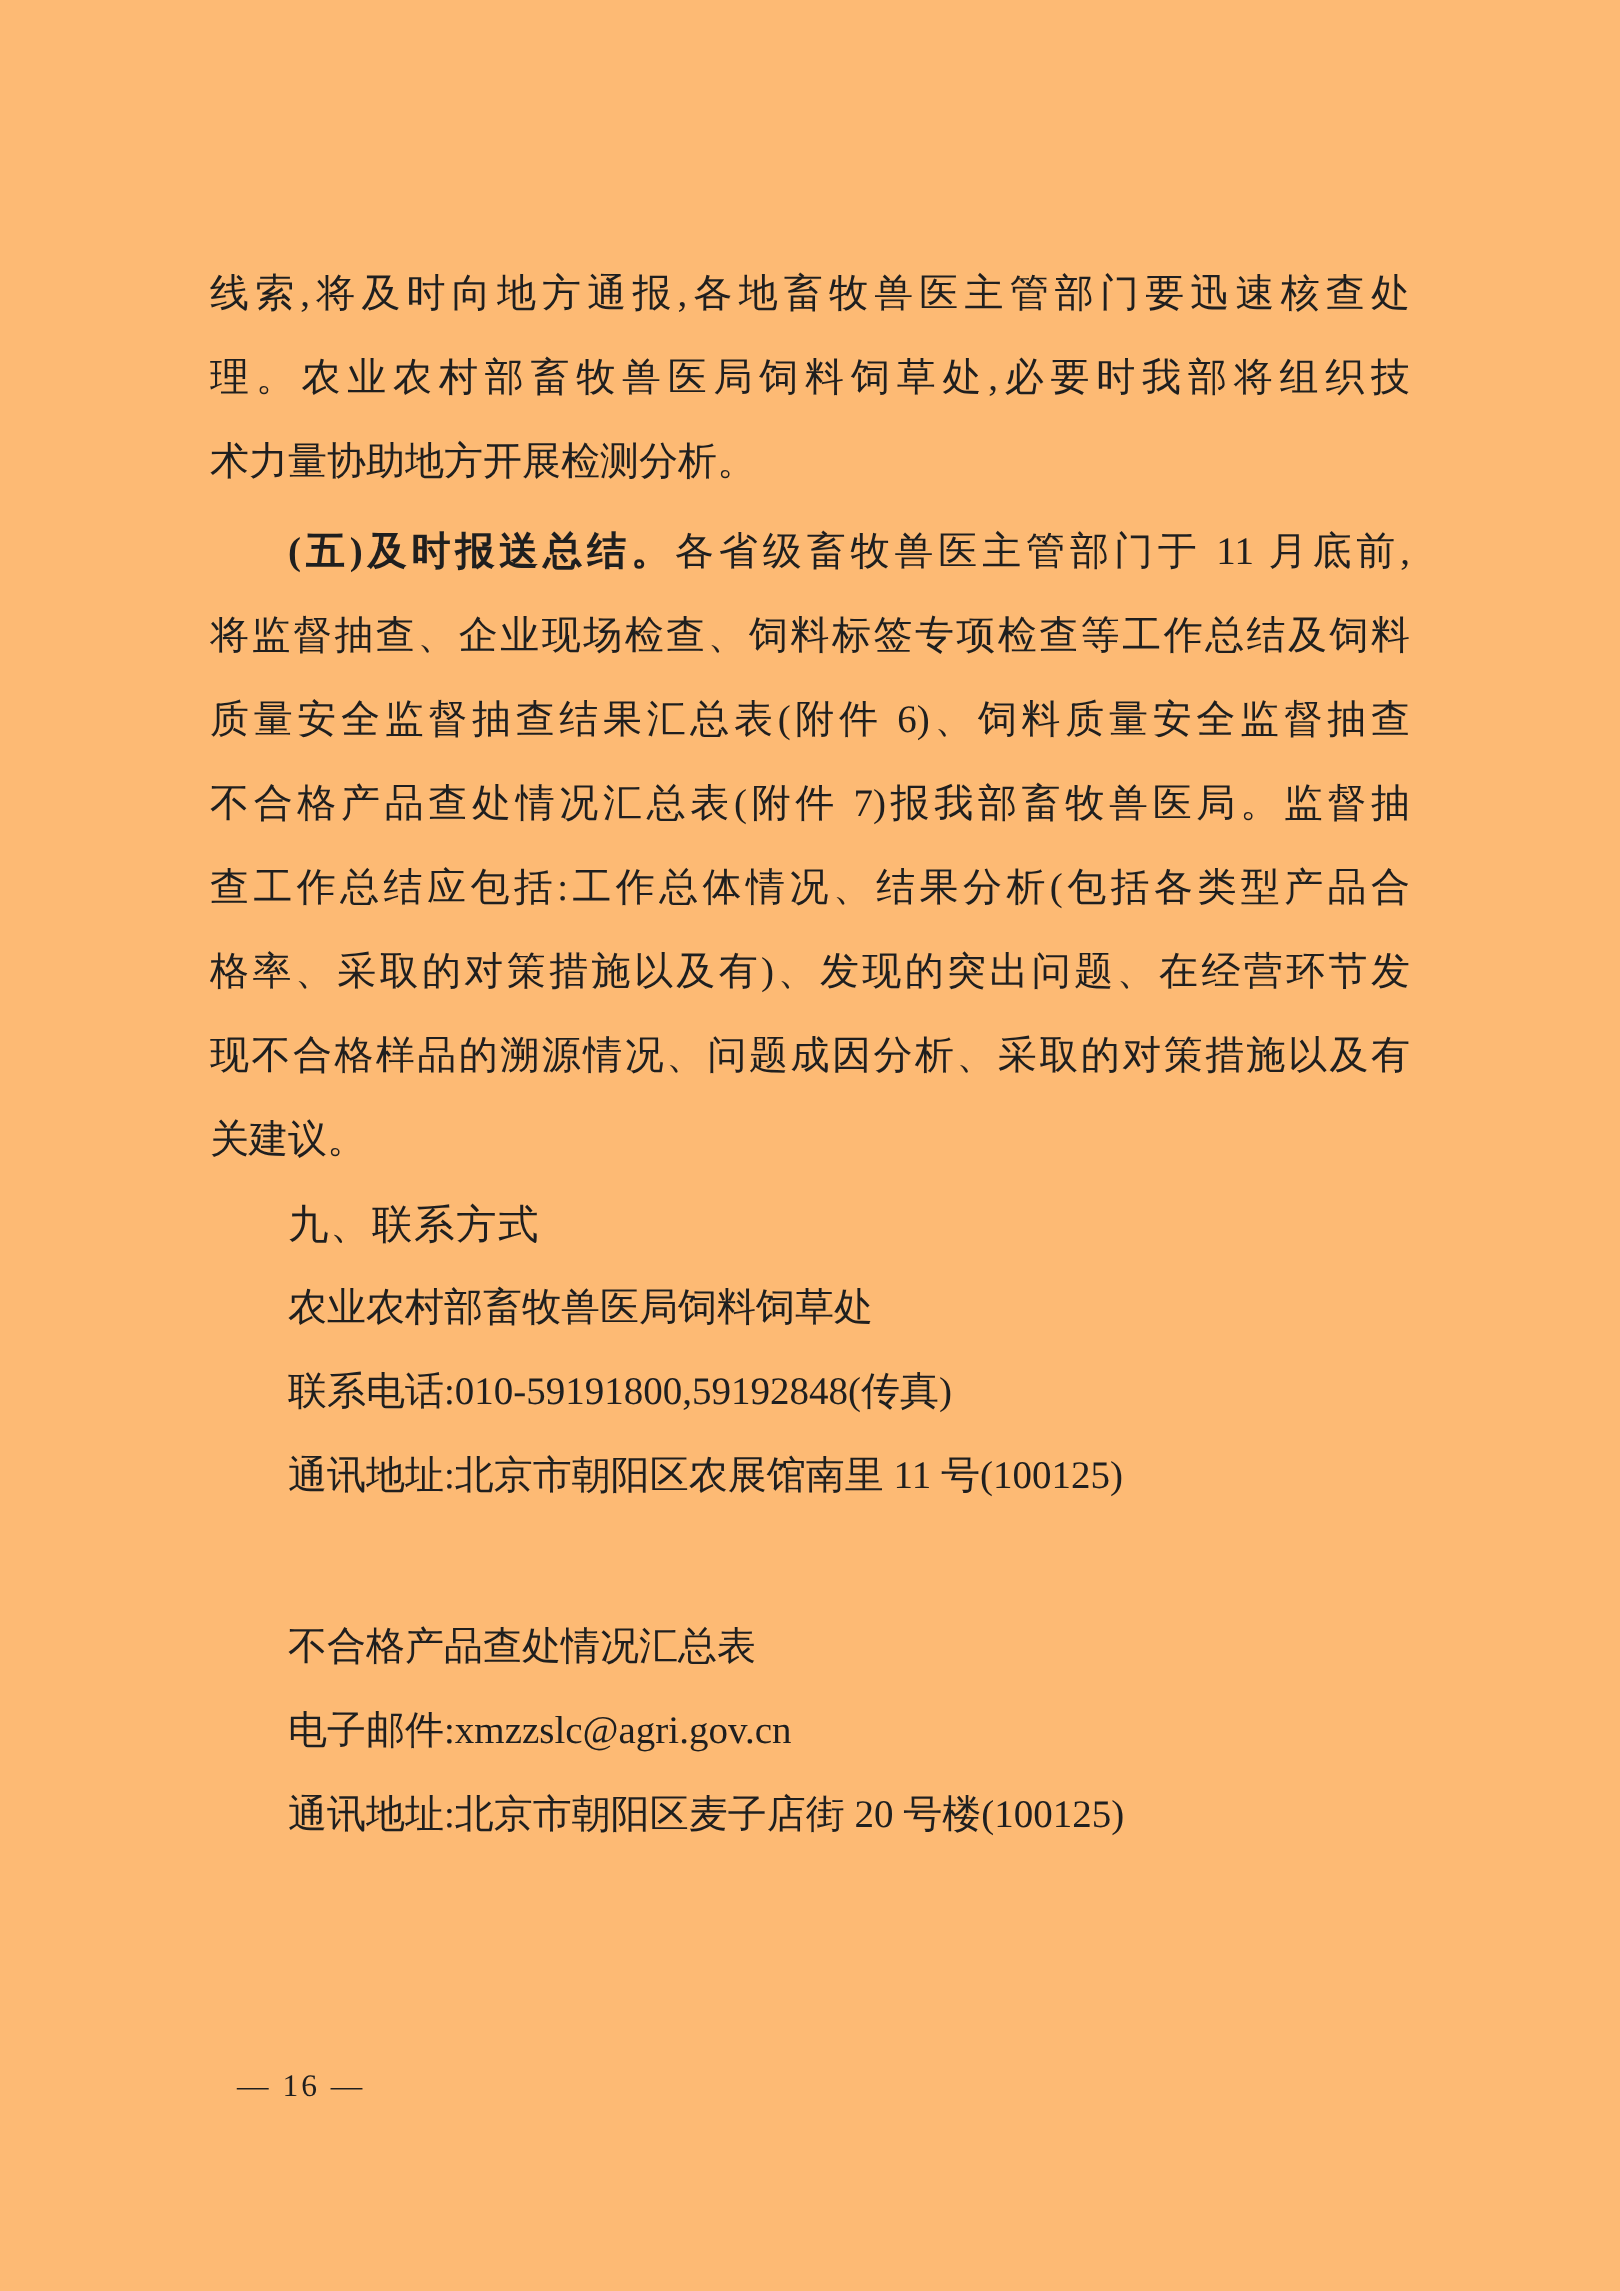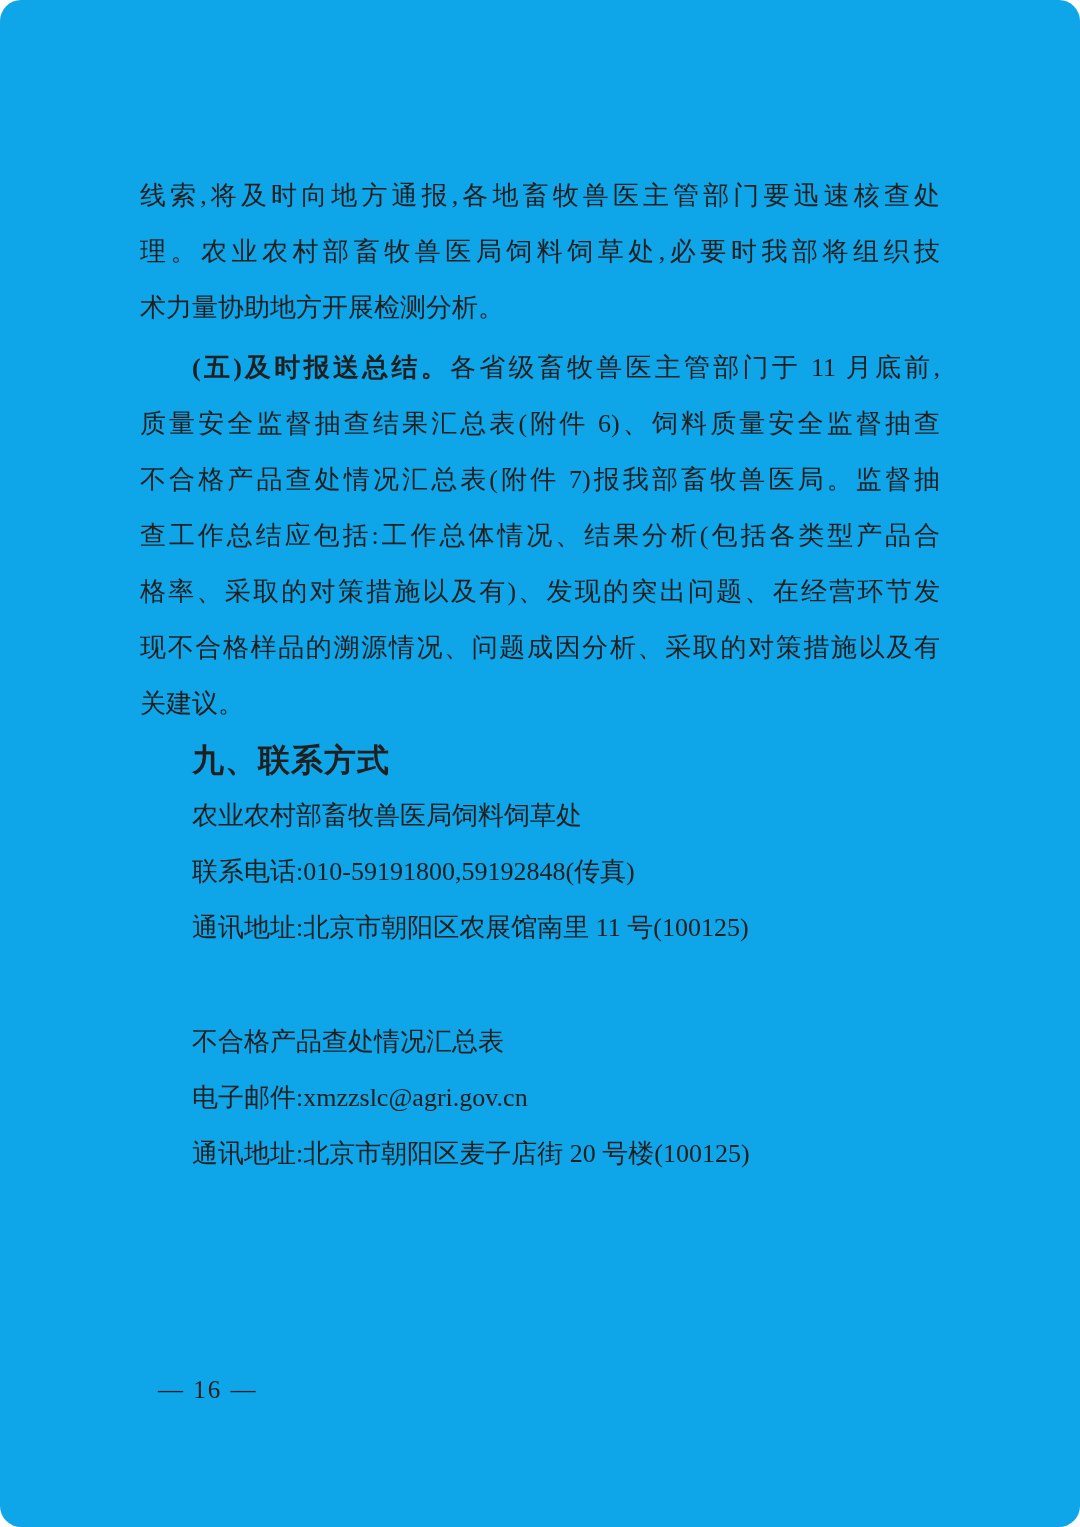--- a/index.html
+++ b/index.html
@@ -4,25 +4,24 @@
 <style>
   html, body {
     margin: 0;
     padding: 0;
     background: #ffffff;
   }
   .page {
     position: relative;
     width: 1080px;
     height: 1527px;
-    background: #0ea5e9;
+    background: #fdba74;
     color: #1f1f1f;
     font-family: "Liberation Serif", "DejaVu Serif", serif;
     overflow: hidden;
-    border-radius: 21px;
   }
   .content {
     position: absolute;
     left: 140px;
     top: 168px;
     width: 800px;
   }
   .line {
     font-size: 26px;
     height: 56px;
@@ -39,48 +38,49 @@
     padding-left: 52px;
   }
   .para-start {
     margin-top: 4px;
   }
   .lead-bold {
     font-weight: 700;
   }
   .heading {
     font-family: "Liberation Sans", "DejaVu Sans", sans-serif;
-    font-weight: 700;
-    font-size: 32px;
+    font-weight: 400;
+    font-size: 27px;
     letter-spacing: 1px;
   }
   .block-gap {
     height: 58px;
   }
   .footer {
     position: absolute;
     left: 158px;
     top: 1362px;
-    font-size: 25px;
+    font-size: 21px;
     height: 56px;
     line-height: 56px;
     letter-spacing: 2px;
   }
 </style>
 </head>
 <body>
 
 <div class="page">
   <div class="content">
 
     <div class="line justify">线索,将及时向地方通报,各地畜牧兽医主管部门要迅速核查处</div>
     <div class="line justify">理。农业农村部畜牧兽医局饲料饲草处,必要时我部将组织技</div>
     <div class="line">术力量协助地方开展检测分析。</div>
 
     <div class="line justify indent para-start"><span class="lead-bold">(五)及时报送总结。</span><span>各省级畜牧兽医主管部门于 11 月底前,</span></div>
+    <div class="line justify">将监督抽查、企业现场检查、饲料标签专项检查等工作总结及饲料</div>
     <div class="line justify">质量安全监督抽查结果汇总表(附件 6)、饲料质量安全监督抽查</div>
     <div class="line justify">不合格产品查处情况汇总表(附件 7)报我部畜牧兽医局。监督抽</div>
     <div class="line justify">查工作总结应包括:工作总体情况、结果分析(包括各类型产品合</div>
     <div class="line justify">格率、采取的对策措施以及有)、发现的突出问题、在经营环节发</div>
     <div class="line justify">现不合格样品的溯源情况、问题成因分析、采取的对策措施以及有</div>
     <div class="line">关建议。</div>
 
     <div class="line heading indent">九、联系方式</div>
 
     <div class="line indent">农业农村部畜牧兽医局饲料饲草处</div>

